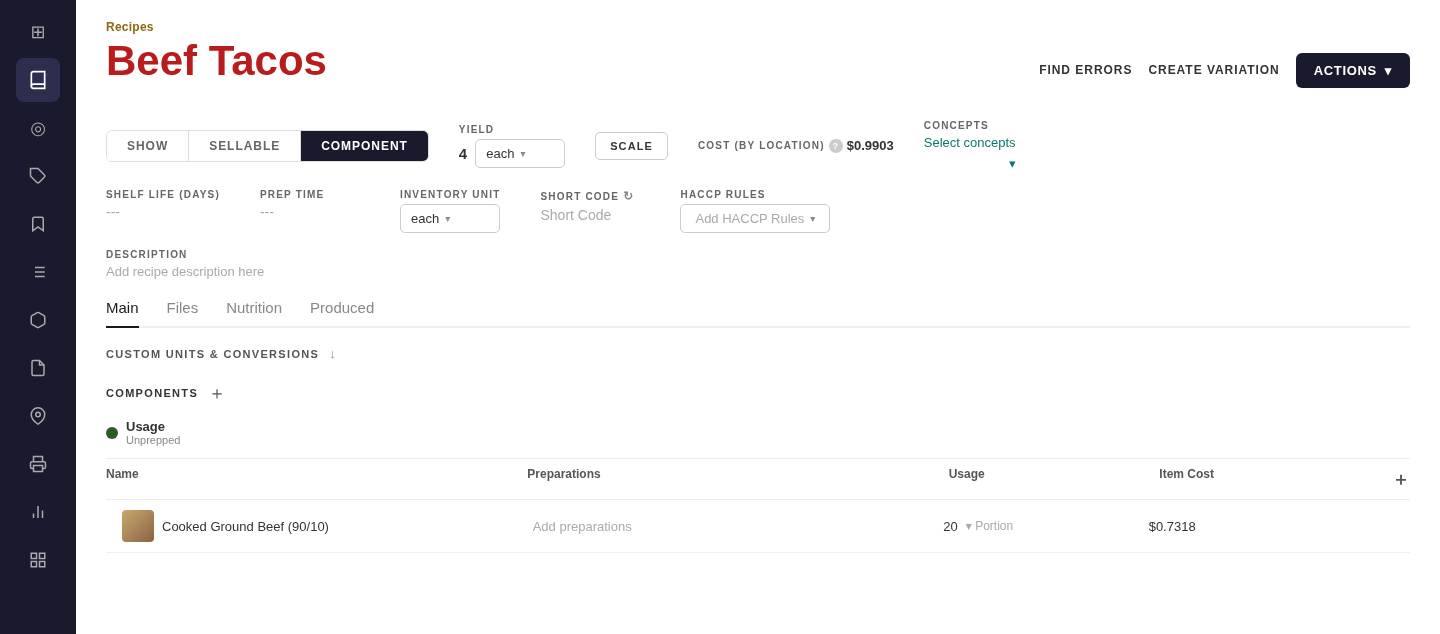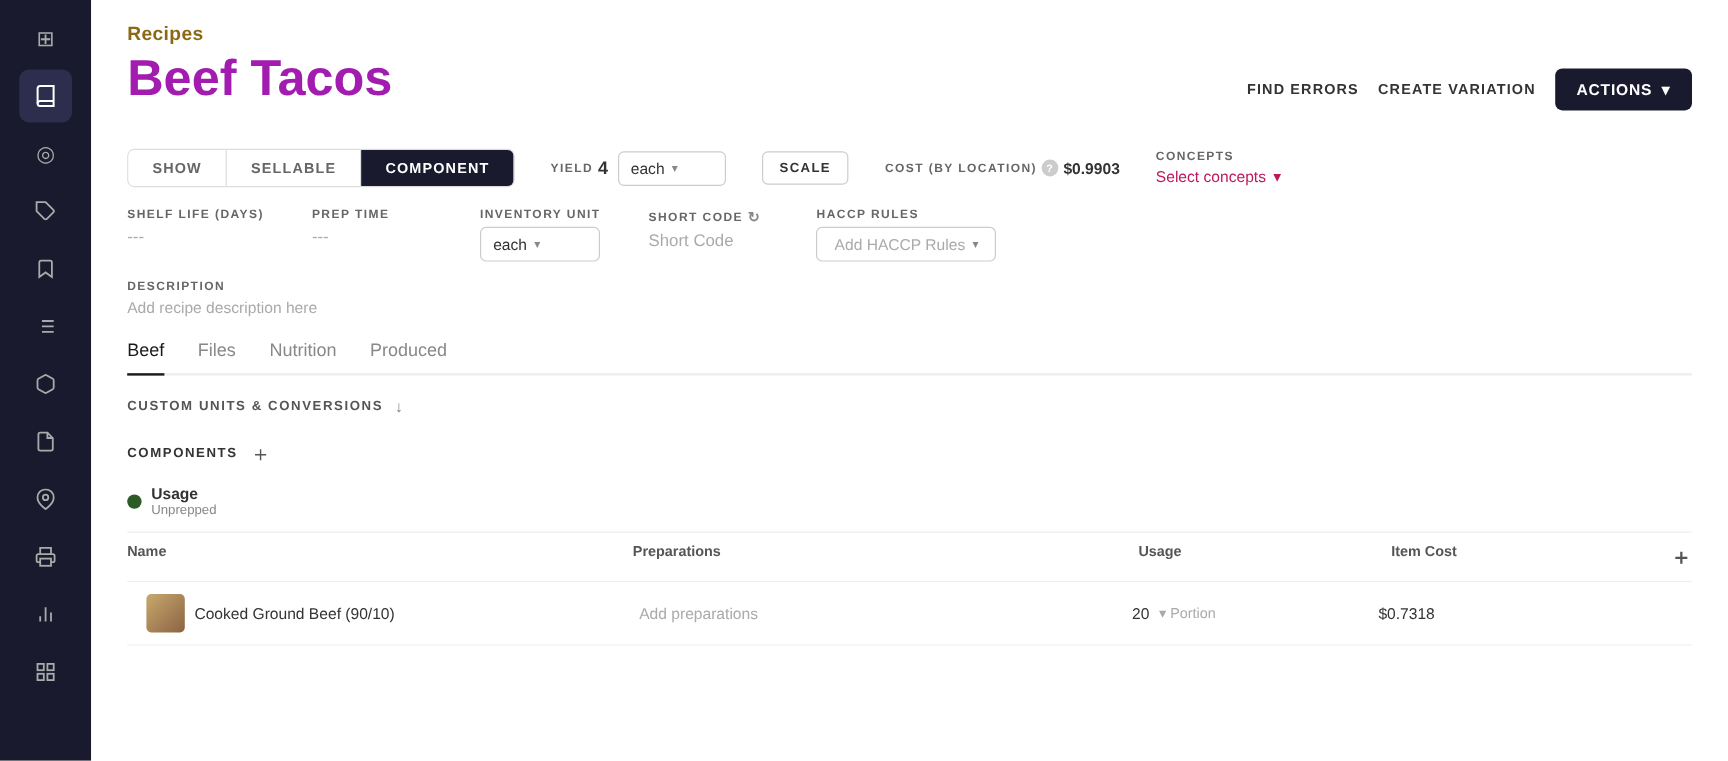--- a/index.html
+++ b/index.html
@@ -35,33 +35,33 @@
     
     .main-content {
       flex: 1;
       overflow-y: auto;
       padding: 20px 30px;
       background: #fff;
     }
 
     
     .breadcrumb {
-      font-size: 16px;
+      font-size: 12px;
       color: #8b6914;
       font-weight: 600;
       letter-spacing: 0.02em;
       cursor: pointer;
       margin-bottom: 4px;
     }
 
     
     .page-title {
       font-size: 42px;
       font-weight: 700;
-      color: #a21caf;
+      color: #b91c1c;
       margin-bottom: 18px;
       line-height: 1.1;
     }
     .top-bar-actions {
       display: flex;
       align-items: center;
       gap: 16px;
     }
     .action-link {
       font-size: 12px;
@@ -159,22 +159,23 @@
       min-width: 90px;
     }
     .select-arrow { color: #888; font-size: 10px; }
 
     
     .concepts-field {
       display: flex;
       align-items: flex-end;
       gap: 6px;
       font-size: 13px;
-      color: #be185d;
-      cursor: pointer;
+      color: #0f766e;
+      cursor: pointer;
+      flex-direction: column;
     }
 
     
     .info-icon {
       width: 14px;
       height: 14px;
       border-radius: 50%;
       background: #ccc;
       color: #fff;
       font-size: 9px;
@@ -439,21 +440,21 @@
   </div>
 
   <div style="display:flex; align-items:center; gap:30px; margin-bottom:18px; flex-wrap:wrap;">
 
     <div class="toggle-group">
       <button class="toggle-btn">SHOW</button>
       <button class="toggle-btn">SELLABLE</button>
       <button class="toggle-btn active">COMPONENT</button>
     </div>
 
-    <div style="display:flex; flex-direction:row; gap:4px;">
+    <div style="display:flex; flex-direction:column; gap:4px;">
       <span class="field-label">YIELD</span>
       <div style="display:flex; align-items:center; gap:8px;">
         <span class="field-value" style="font-size:15px; font-weight:600;">4</span>
         <div class="select-field">
           <span>each</span>
           <span class="select-arrow">▾</span>
         </div>
       </div>
     </div>
 
@@ -512,21 +513,21 @@
       </div>
     </div>
   </div>
 
   <div class="description-section">
     <div class="description-label">DESCRIPTION</div>
     <div class="description-placeholder">Add recipe description here</div>
   </div>
 
   <div class="tabs">
-    <div class="tab active">Beef</div>
+    <div class="tab active">Main</div>
     <div class="tab">Files</div>
     <div class="tab">Nutrition</div>
     <div class="tab">Produced</div>
   </div>
 
   <div class="section-header">
     <span class="section-header-title">CUSTOM UNITS &amp; CONVERSIONS</span>
     <span class="chevron-down">↓</span>
   </div>
 

